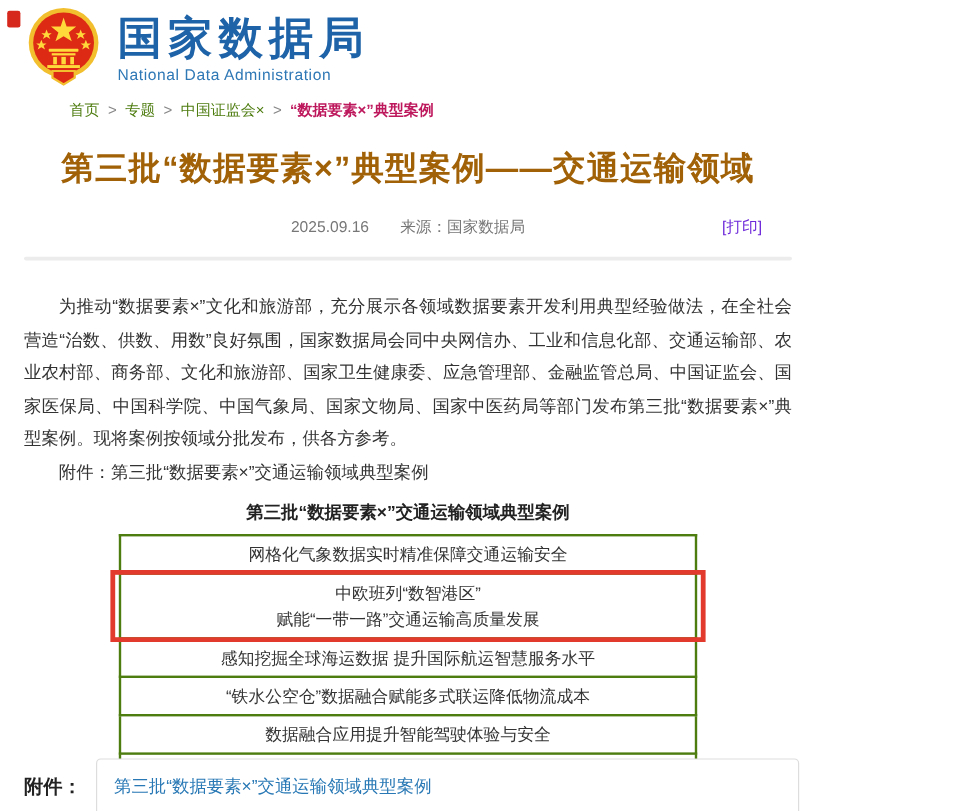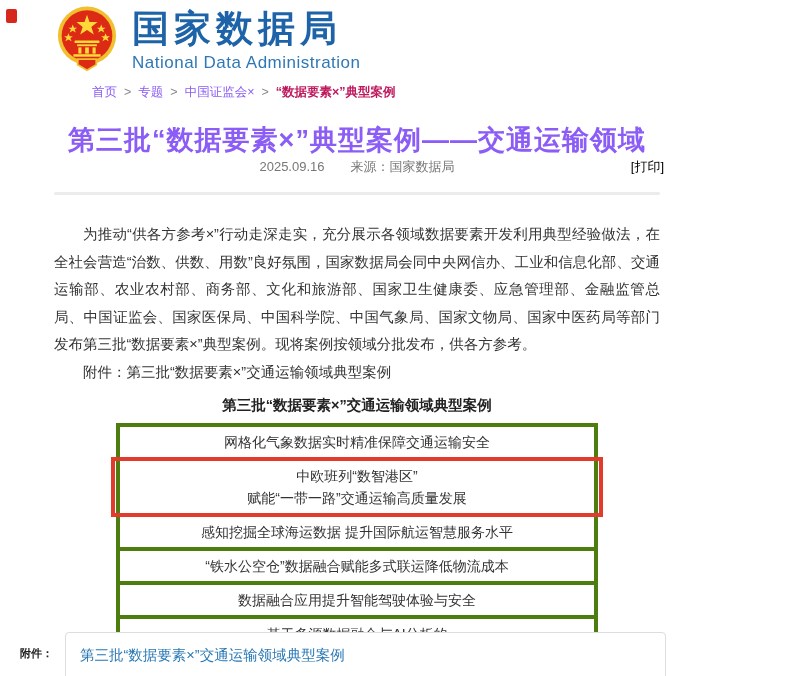--- a/index.html
+++ b/index.html
@@ -2,55 +2,55 @@
 <html><head>
 <meta charset="utf-8">
 <style>
   * { margin:0; padding:0; box-sizing:border-box; }
   html,body { background:#ffffff; }
   body {
     width:800px; height:676px; overflow:hidden; position:relative;
     font-family:"Liberation Sans","DejaVu Sans",sans-serif;
     color:#333;
   }
-  .page { width:680px; height:676px; position:relative;padding-left:34px; }
+  .page { width:680px; height:676px; position:relative; }
 
   
   .corner-mark{
     position:absolute; left:6px; top:9px; width:11px; height:14px;
     background:#d7281e; border-radius:2px;
   }
   .header { padding:6px 0 0 22px; position:relative; }
   .logo-row { display:flex; align-items:center; }
   .emblem { width:62px; height:68px; flex:0 0 auto; }
   .site-names { margin-left:14px; padding-top:2px; }
   .site-name-cn {
     font-size:37px; font-weight:bold; color:#1e63a8; letter-spacing:5px;
     line-height:1.1;
   }
   .site-name-en {
-    font-size:17px; color:#2f78b6; margin-top:3px; letter-spacing:0.5px;
+    font-size:13px; color:#2f78b6; margin-top:3px; letter-spacing:0.5px;
   }
 
   
   .breadcrumb { margin:10px 0 0 36px; font-size:12.5px; color:#555; }
-  .breadcrumb .crumb { color:#8b5cf6; cursor:pointer; }
+  .breadcrumb .crumb { color:#4d7c0f; cursor:pointer; }
   .breadcrumb .sep { margin:0 7px; color:#888; }
   .breadcrumb .crumb-current { color:#be185d; font-weight:bold; }
 
   
   .article-title {
-    text-align:center; font-size:27px; font-weight:bold; color:#8b5cf6;
+    text-align:center; font-size:27px; font-weight:bold; color:#a16207;
     margin-top:21px; letter-spacing:1px;
   }
-  .meta-row { position:relative; height:18px; }
+  .meta-row { position:relative; margin-top:22px; height:18px; }
   .meta-center { text-align:center; font-size:13px; color:#777; }
   .meta-date { margin-right:26px; }
   .print-btn {
-    position:absolute; right:16px; top:0; font-size:13px; color:#000000; cursor:pointer;
+    position:absolute; right:45px; top:0; font-size:13px; color:#6d28d9; cursor:pointer;
   }
   .divider {
     height:3px; background:#ececec; margin:16px 20px 0 20px; border-radius:2px;
   }
 
   
   .article-body { padding:0 20px; }
   .para {
     margin-top:26px; font-size:14.5px; line-height:27.5px; color:#333;
     text-indent:2em; text-align:justify;
@@ -60,36 +60,36 @@
   }
   .table-caption {
     text-align:center; font-size:14.5px; font-weight:bold; color:#222;
     margin-top:10px;
   }
 
   
   .table-wrap { display:flex; justify-content:center; margin-top:8px; }
   table.case-table { border-collapse:collapse; width:482px; }
   table.case-table td {
-    border:4px solid #4d7c0f; text-align:center; font-size:14px; color:#333;
+    border:2px solid #4d7c0f; text-align:center; font-size:14px; color:#333;
     padding:4px 8px; line-height:22px; position:relative;
   }
   .red-frame {
     position:absolute; left:-9px; right:-9px; top:-4px; bottom:-4px;
     border:4px solid #e23b2e; pointer-events:none; z-index:2;
   }
   .note { margin:14px 0 0 32px; font-size:14px; color:#333; }
 
   
   .attachment-section {
     position:absolute; left:20px; right:14px; top:632px;
     display:flex; align-items:flex-start;
   }
   .attachment-label {
-    font-size:11px; font-weight:bold; color:#222; margin-top:14px; flex:0 0 auto;
+    font-size:16px; font-weight:bold; color:#222; margin-top:14px; flex:0 0 auto;
   }
   .attachment-box {
     flex:1; margin-left:12px; border:1px solid #ddd; border-radius:4px;
     padding:13px 14px 30px 14px; background:#fff;
   }
   .attachment-link {
     font-size:14.5px; color:#2878b5; text-decoration:none; cursor:pointer;
   }
 </style>
 </head>
@@ -130,21 +130,21 @@
   <div class="meta-row">
     <div class="meta-center">
       <span class="meta-date">2025.09.16</span><span>来源：国家数据局</span>
     </div>
     <span class="print-btn">[打印]</span>
   </div>
 
   <div class="divider"></div>
 
   <div class="article-body">
-    <p class="para">为推动“供各方参考×”行动走深走实，充分展示各领域数据要素开发利用典型经验做法，在全社会营造“治数、供数、用数”良好氛围，国家数据局会同中央网信办、工业和信息化部、交通运输部、农业农村部、商务部、文化和旅游部、国家卫生健康委、应急管理部、金融监管总局、中国证监会、国家医保局、中国科学院、中国气象局、国家文物局、国家中医药局等部门发布第三批“数据要素×”典型案例。现将案例按领域分批发布，供各方参考。</p>
+    <p class="para">为推动“数据要素×”文化和旅游部，充分展示各领域数据要素开发利用典型经验做法，在全社会营造“治数、供数、用数”良好氛围，国家数据局会同中央网信办、工业和信息化部、交通运输部、农业农村部、商务部、文化和旅游部、国家卫生健康委、应急管理部、金融监管总局、中国证监会、国家医保局、中国科学院、中国气象局、国家文物局、国家中医药局等部门发布第三批“数据要素×”典型案例。现将案例按领域分批发布，供各方参考。</p>
     <p class="attach-line">附件：第三批“数据要素×”交通运输领域典型案例</p>
     <div class="table-caption">第三批“数据要素×”交通运输领域典型案例</div>
     <div class="table-wrap">
       <table class="case-table">
         <tbody>
             <tr>
               <td>
                 <div>网格化气象数据实时精准保障交通运输安全</div>
               </td>
             </tr>

